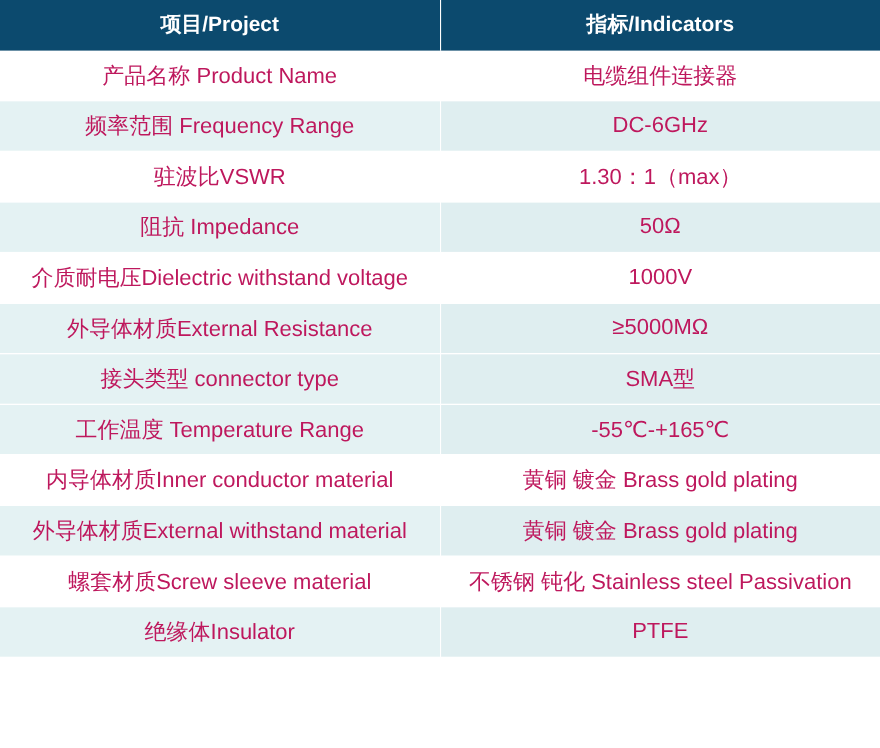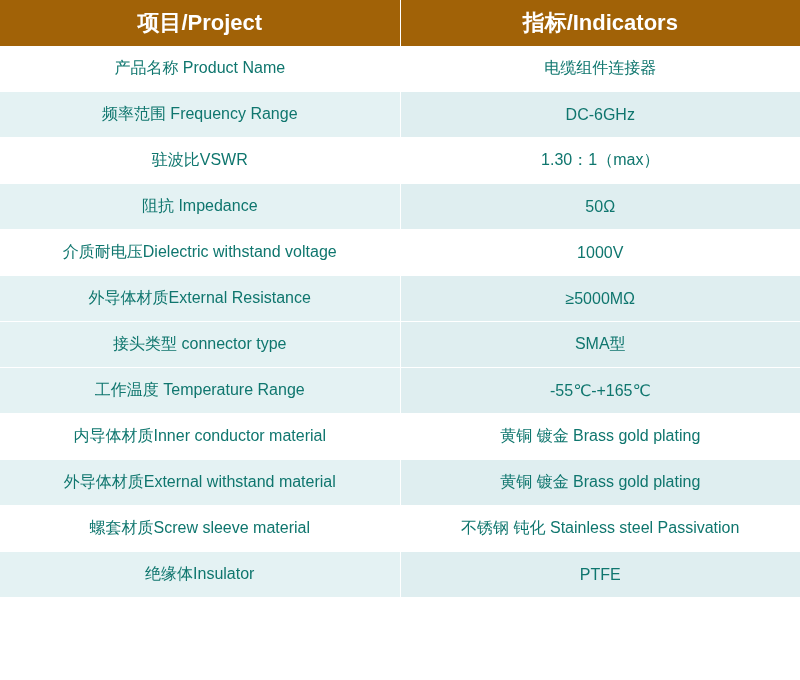--- a/index.html
+++ b/index.html
@@ -16,40 +16,40 @@
   }
   .spec-table {
     width: 800px;
     border-collapse: collapse;
     table-layout: fixed;
   }
   .spec-table col.col-project { width: 400px; }
   .spec-table col.col-indicator { width: 400px; }
 
   .spec-table thead th {
-    background: #a16207;
+    background: #0c4a6e;
     color: #ffffff;
-    font-size: 22px;
+    font-size: 19px;
     font-weight: bold;
     height: 46px;
     line-height: 46px;
     padding: 0;
     text-align: center;
     border-right: 1px solid #ffffff;
   }
   .spec-table thead th:last-child {
     border-right: none;
   }
 
   .spec-table tbody td {
     height: 45px;
     padding: 0 6px;
     text-align: center;
-    font-size: 16px;
-    color: #0f766e;
+    font-size: 20px;
+    color: #be185d;
     border-bottom: 1px solid #ffffff;
     border-right: 1px solid #ffffff;
     white-space: nowrap;
     overflow: hidden;
   }
   .spec-table tbody td:last-child {
     border-right: none;
   }
   .spec-table tbody tr.row-light td {
     background: #ffffff;

